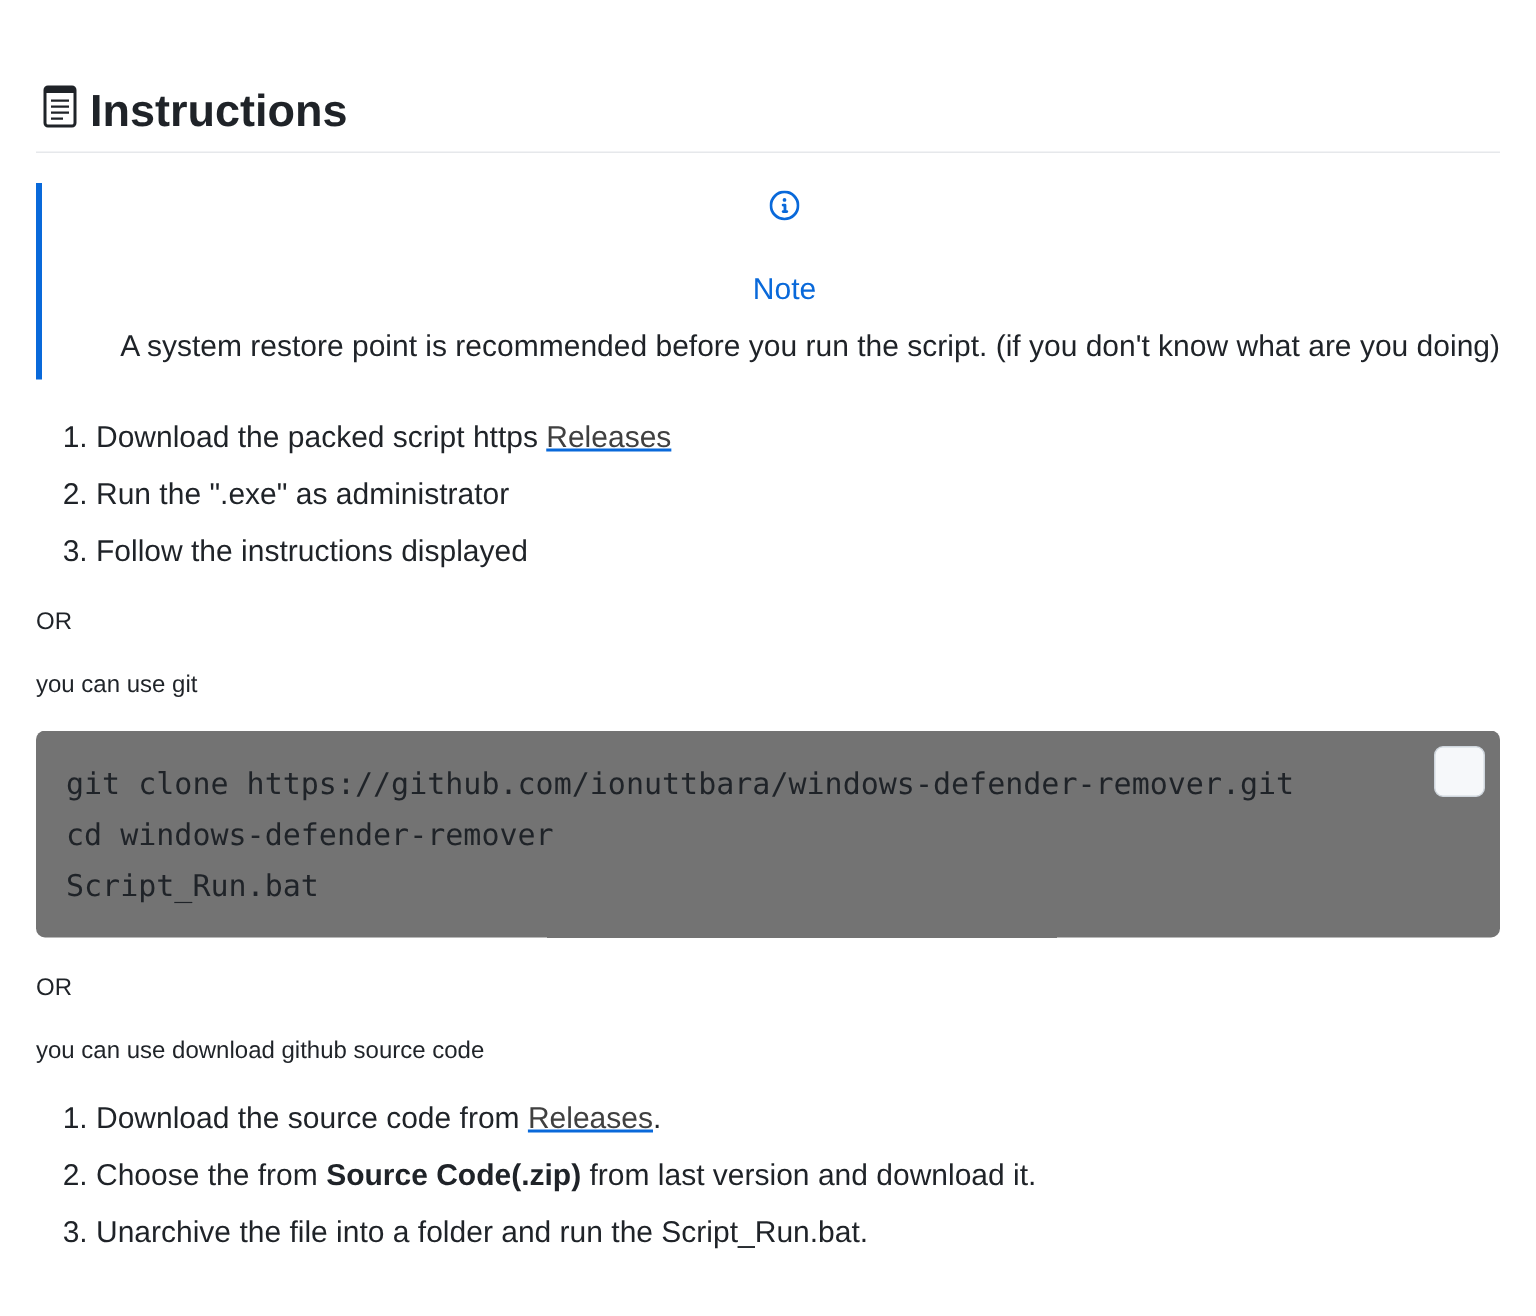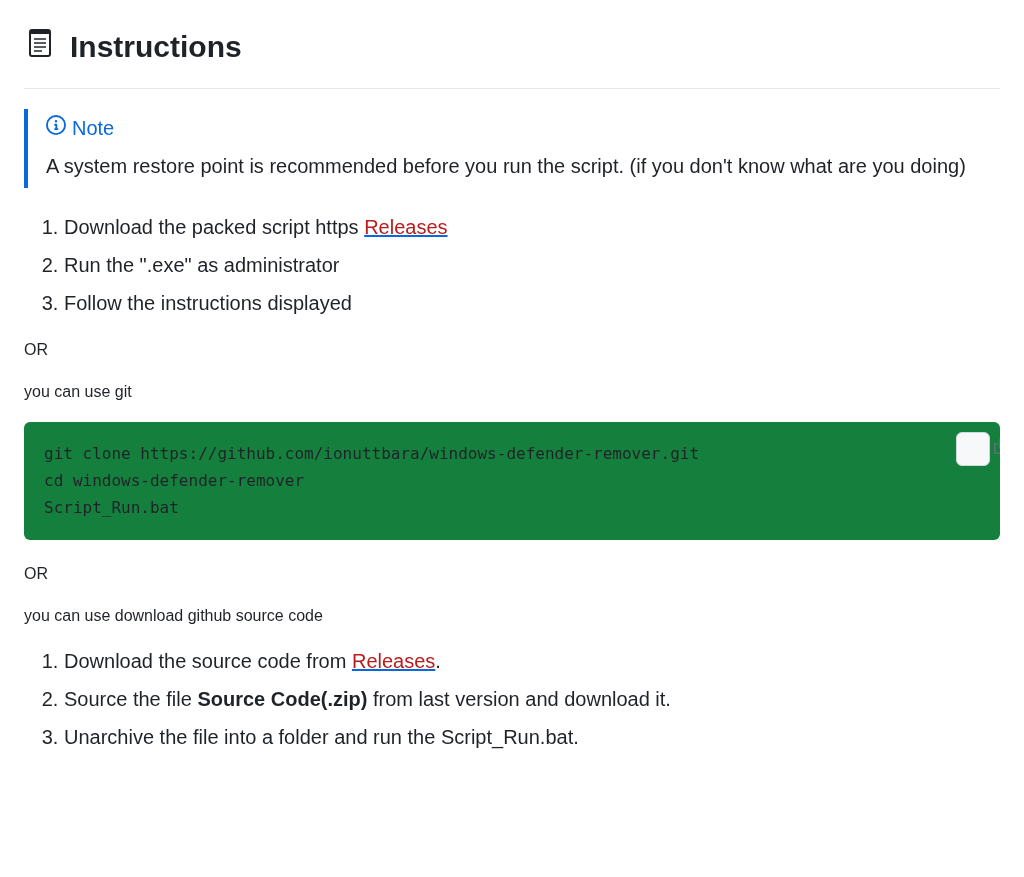--- a/index.html
+++ b/index.html
@@ -9,78 +9,81 @@
     font-family: -apple-system, BlinkMacSystemFont, "Segoe UI", Helvetica, Arial, sans-serif;
     color: #1f2328;
     background: #ffffff;
     font-size: 18px;
     line-height: 1.5;
     width: 1024px;
   }
   .heading-row {
     display: flex;
     align-items: center;
-    gap: 14px;
+    gap: 4px;
     border-bottom: 1px solid #e6e8eb;
-    padding-bottom: 19px;
+    padding-bottom: 4px;
     margin-bottom: 20px;
+    margin-top: 28px;
   }
   .heading-row h2 {
     font-size: 30px;
     font-weight: 600;
     margin: 0;
   }
   .note-box {
     border-left: 4px solid #0969da;
     padding: 4px 0 6px 18px;
     margin: 18px 0 24px 0;
   }
   .note-title-row {
     display: flex;
     align-items: center;
-    gap: 6px;
+    gap: 22px;
     color: #0969da;
     font-weight: 500;
     font-size: 20px;
     margin-bottom: 8px;
+    flex-direction: column;
   }
   .note-body {
     color: #1f2328;
     font-size: 20px;
     line-height: 1.55;
+    text-align: right;
   }
   ol.steps {
     padding-left: 40px;
     margin: 16px 0 20px 0;
     font-size: 20px;
   }
   ol.steps li {
     margin: 8px 0;
   }
   a.link {
-    color: #b91c1c;
+    color: #404040;
     text-decoration: underline;
     text-decoration-color: #0969da;
   }
   p.or {
     font-size: 16px;
     margin: 18px 0;
   }
   p.plain {
     font-size: 16px;
     margin: 18px 0;
   }
   .codeblock {
     position: relative;
-    background: #15803d;
+    background: #737373;
     border-radius: 6px;
     padding: 18px 20px;
     margin: 14px 0 22px 0;
     font-family: ui-monospace, SFMono-Regular, "SF Mono", Menlo, Consolas, monospace;
-    font-size: 16px;
+    font-size: 20px;
     line-height: 1.7;
     color: #1f2328;
     white-space: pre;
     overflow-x: auto;
   }
   .copy-btn {
     position: absolute;
     top: 10px;
     right: 10px;
     width: 34px;
@@ -150,16 +153,16 @@
 
 <p class="or">OR</p>
 
 <p class="plain">you can use download github source code</p>
 
 <ol class="steps">
   <li>
     <span>Download the source code from </span><a href="#" class="link">Releases</a><span>.</span>
   </li>
   <li>
-    <span>Source the file </span><span class="strong">Source Code(.zip)</span><span> from last version and download it.</span>
+    <span>Choose the from </span><span class="strong">Source Code(.zip)</span><span> from last version and download it.</span>
   </li>
   <li>Unarchive the file into a folder and run the Script_Run.bat.</li>
 </ol>
 
 </body></html>

